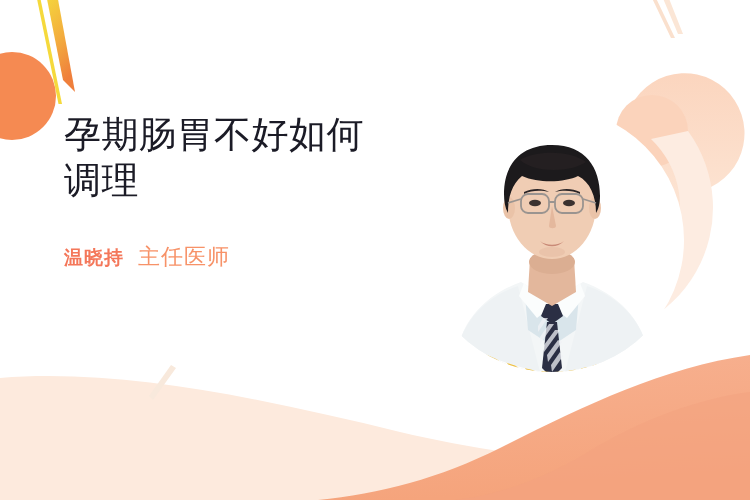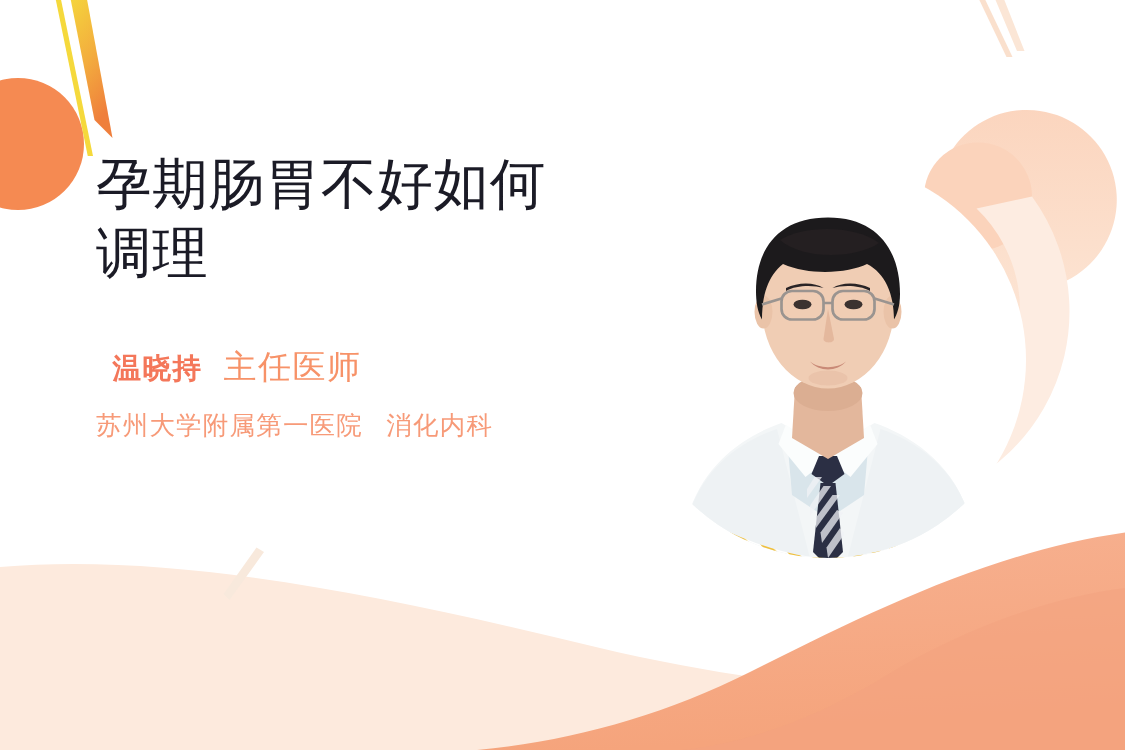--- a/index.html
+++ b/index.html
@@ -22,38 +22,37 @@
     left: 0;
     top: 0;
     width: 750px;
     height: 500px;
   }
 
   
   #text-block {
     position: absolute;
     left: 64px;
-    top: 100px;
+    top: 112px;
     width: 400px;
   }
   #headline {
     font-size: 37px;
     line-height: 46px;
     font-weight: 400;
     color: #1b1b26;
     letter-spacing: 0.5px;
     white-space: pre-line;
     margin: 0;
   }
   #credit-row {
     margin-top: 38px;
     display: flex;
     align-items: baseline;
     gap: 14px;
-    margin-left: 11px;
   }
   #doctor-name {
     font-size: 19px;
     font-weight: 700;
     color: #f4775a;
     letter-spacing: 1px;
   }
   #doctor-title {
     font-size: 22px;
     font-weight: 400;
@@ -182,19 +181,15 @@
 
   <div id="text-block">
     <h1 id="headline">孕期肠胃不好如何
 调理</h1>
 
     <div id="credit-row">
       <span id="doctor-name">温晓持</span>
       <span id="doctor-title">主任医师</span>
     </div>
 
-    <div id="affiliation-row">
-      <span>苏州大学附属第一医院</span>
-      <span id="affiliation-dept">消化内科</span>
-    </div>
   </div>
 
 </div>
 
 </body></html>

